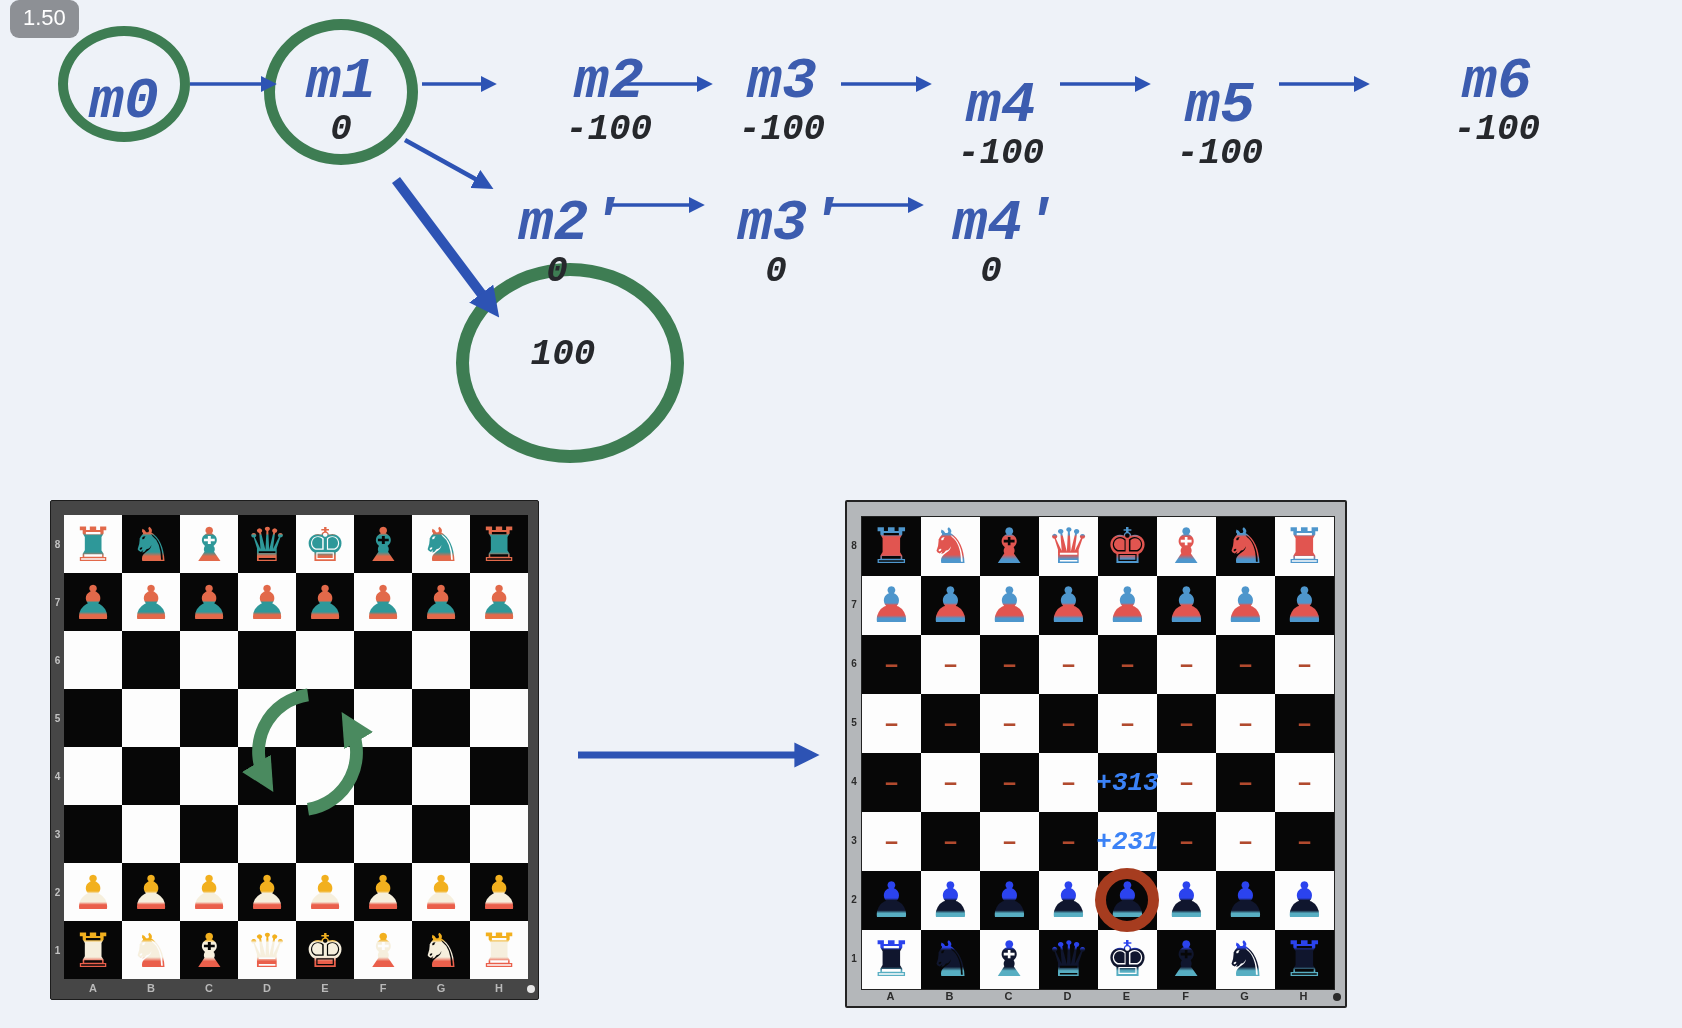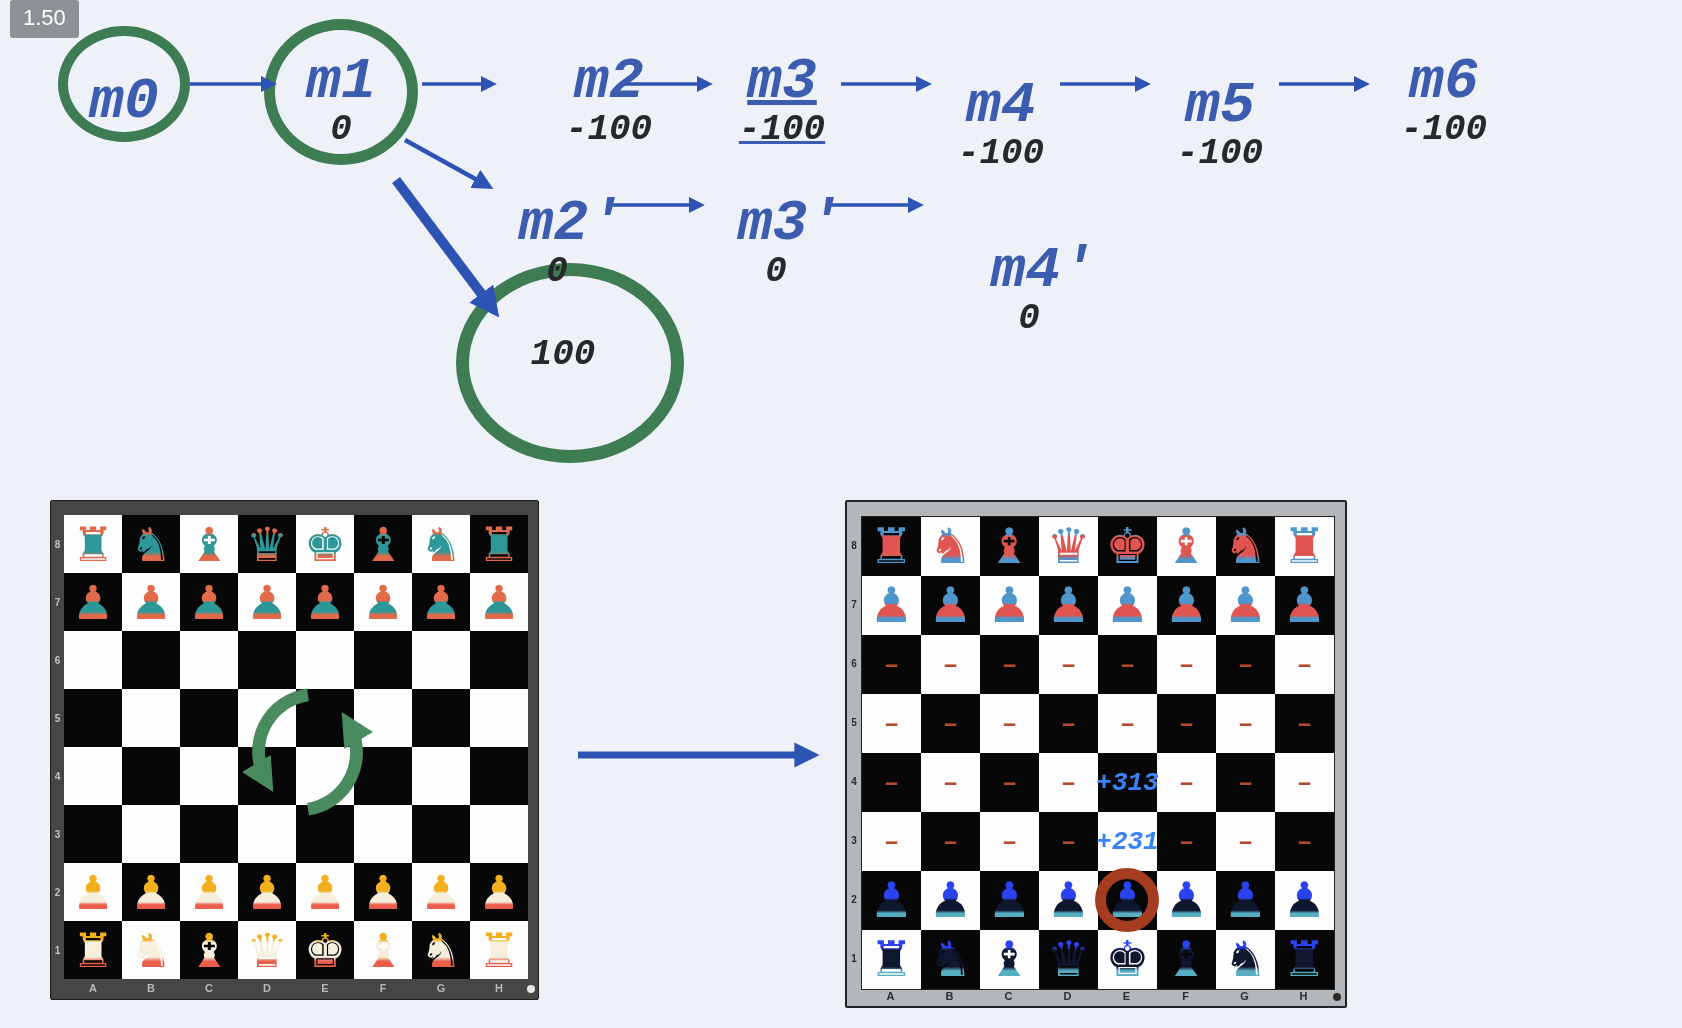--- a/index.html
+++ b/index.html
@@ -6,21 +6,21 @@
   body{
     width:1682px;height:1028px;position:relative;overflow:hidden;
     background:#eef2f8;
     font-family:"Liberation Sans", sans-serif;
   }
   
   .badge{
     position:absolute;left:10px;top:0px;
     background:rgba(132,136,140,.92);color:#fff;
     font:500 22px "Liberation Sans",sans-serif;
-    padding:5px 13px 7px 13px;border-radius:3px;
+    padding:5px 13px 7px 13px;border-radius:9px;
   }
   
   .tnode{
     position:absolute;transform:translateX(-50%);text-align:center;
     color:#3c5caf;font:italic 700 58px "Liberation Mono",monospace;
     white-space:nowrap;line-height:60px;z-index:6;
   }
   .tnode .val{
     font:italic 700 36px "Liberation Mono",monospace;
     color:#26282c;line-height:36px;
@@ -109,46 +109,46 @@
   <div>m0</div>
 </div>
 <div class="tnode" style="left:341px;top:52px;">
   <div>m1</div>
   <div class="val">0</div>
 </div>
 <div class="tnode" style="left:563px;top:52px;margin-left:46px;">
   <div>m2</div>
   <div class="val">-100</div>
 </div>
-<div class="tnode" style="left:782px;top:52px;text-decoration:underline;">
+<div class="tnode" style="left:782px;top:52px;">
   <div>m3</div>
   <div class="val">-100</div>
 </div>
 <div class="tnode" style="left:1001px;top:52px;margin-top:24px;">
   <div>m4</div>
   <div class="val">-100</div>
 </div>
 <div class="tnode" style="left:1220px;top:52px;margin-top:24px;">
   <div>m5</div>
   <div class="val">-100</div>
 </div>
-<div class="tnode" style="left:1444px;top:52px;">
+<div class="tnode" style="left:1497px;top:52px;">
   <div>m6</div>
   <div class="val">-100</div>
 </div>
 
 <div class="tnode" style="left:571px;top:194px;">
   <div>m2′</div>
   <div class="val val-shift">0</div>
 </div>
 <div class="tnode" style="left:790px;top:194px;">
   <div>m3′</div>
   <div class="val val-shift">0</div>
 </div>
-<div class="tnode" style="left:1043px;top:194px;margin-top:47px;">
+<div class="tnode" style="left:1005px;top:194px;">
   <div>m4′</div>
   <div class="val val-shift">0</div>
 </div>
 
 <div class="tnode" style="left:585px;top:334px;">
   <div class="val" style="transform:translateX(-22px);line-height:42px;">100</div>
 </div>
 
 <svg id="arrows" width="1682" height="1028">
   <defs>

